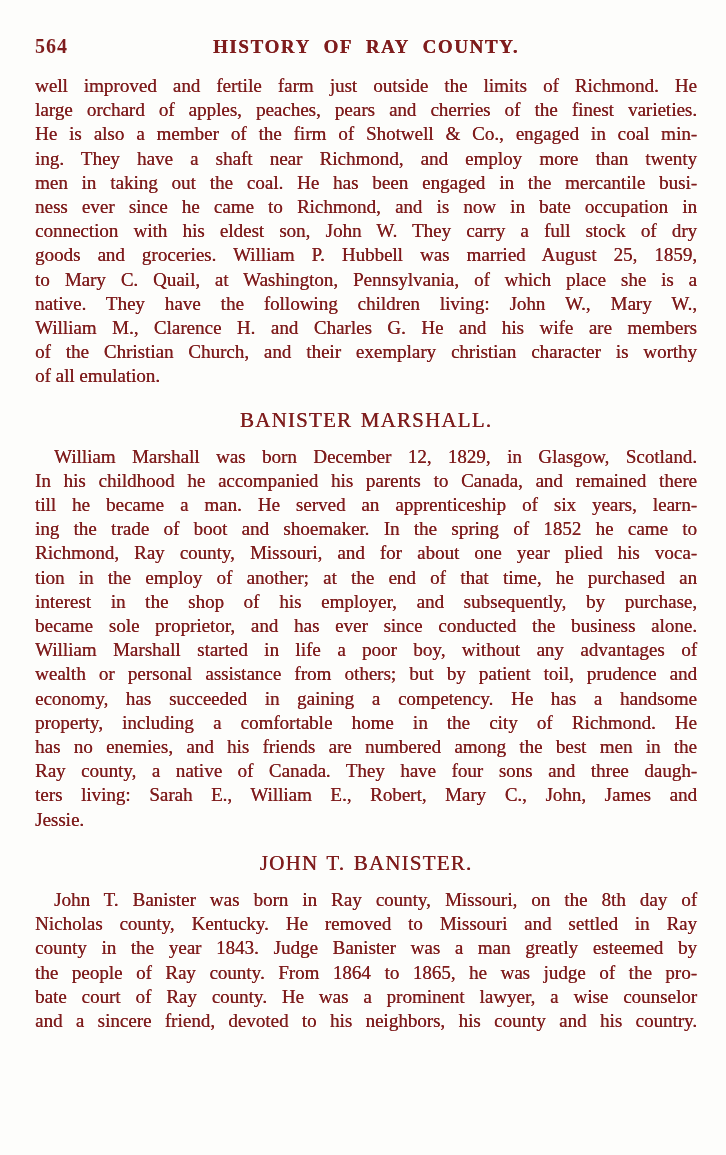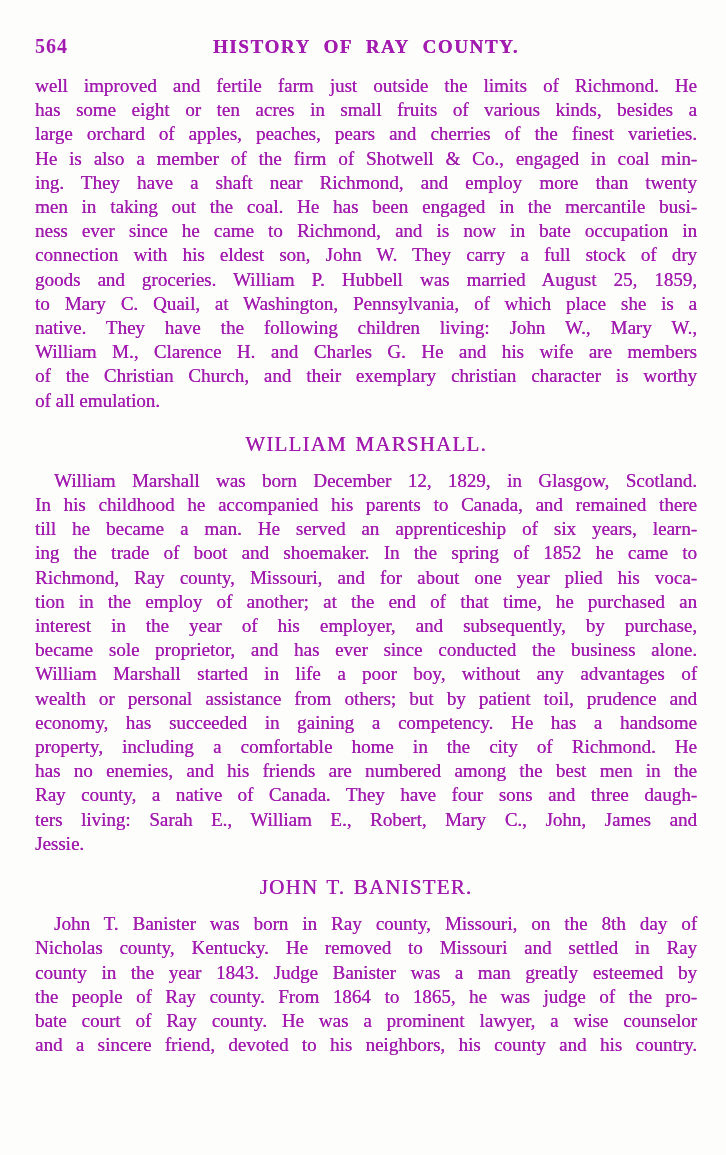--- a/index.html
+++ b/index.html
@@ -3,21 +3,21 @@
 <meta charset="utf-8">
 <style>
   * { margin: 0; padding: 0; box-sizing: border-box; }
   html, body { background: #dedede; }
   .page {
     position: relative;
     width: 726px;
     height: 1155px;
     margin: 0 auto;
     background: #fdfdfb;
-    color: #a21caf;
+    color: #7f1d1d;
     font-family: "Liberation Serif", serif;
     overflow: hidden;
   }
   .running-head {
     position: absolute;
     top: 35px;
     left: 35px;
     right: 29px;
     display: flex;
     align-items: baseline;
@@ -70,43 +70,42 @@
 
 <div class="page">
   <header class="running-head">
     <span class="pagenum">564</span>
     <span class="running-title">HISTORY OF RAY COUNTY.</span>
     <span class="head-spacer"></span>
   </header>
   <main class="content" id="content">
       <div class="paragraph">
         <div class="line">well improved and fertile farm just outside the limits of Richmond. He</div>
-        <div class="line">has some eight or ten acres in small fruits of various kinds, besides a</div>
         <div class="line">large orchard of apples, peaches, pears and cherries of the finest varieties.</div>
         <div class="line">He is also a member of the firm of Shotwell &amp; Co., engaged in coal min-</div>
         <div class="line">ing. They have a shaft near Richmond, and employ more than twenty</div>
         <div class="line">men in taking out the coal. He has been engaged in the mercantile busi-</div>
         <div class="line">ness ever since he came to Richmond, and is now in bate occupation in</div>
         <div class="line">connection with his eldest son, John W. They carry a full stock of dry</div>
         <div class="line">goods and groceries. William P. Hubbell was married August 25, 1859,</div>
         <div class="line">to Mary C. Quail, at Washington, Pennsylvania, of which place she is a</div>
         <div class="line">native. They have the following children living: John W., Mary W.,</div>
         <div class="line">William M., Clarence H. and Charles G. He and his wife are members</div>
         <div class="line">of the Christian Church, and their exemplary christian character is worthy</div>
         <div class="line flush">of all emulation.</div>
       </div>
-      <h2 class="section-heading">WILLIAM MARSHALL.</h2>
+      <h2 class="section-heading">BANISTER MARSHALL.</h2>
       <div class="paragraph">
         <div class="line indent">William Marshall was born December 12, 1829, in Glasgow, Scotland.</div>
         <div class="line">In his childhood he accompanied his parents to Canada, and remained there</div>
         <div class="line">till he became a man. He served an apprenticeship of six years, learn-</div>
         <div class="line">ing the trade of boot and shoemaker. In the spring of 1852 he came to</div>
         <div class="line">Richmond, Ray county, Missouri, and for about one year plied his voca-</div>
         <div class="line">tion in the employ of another; at the end of that time, he purchased an</div>
-        <div class="line">interest in the year of his employer, and subsequently, by purchase,</div>
+        <div class="line">interest in the shop of his employer, and subsequently, by purchase,</div>
         <div class="line">became sole proprietor, and has ever since conducted the business alone.</div>
         <div class="line">William Marshall started in life a poor boy, without any advantages of</div>
         <div class="line">wealth or personal assistance from others; but by patient toil, prudence and</div>
         <div class="line">economy, has succeeded in gaining a competency. He has a handsome</div>
         <div class="line">property, including a comfortable home in the city of Richmond. He</div>
         <div class="line">has no enemies, and his friends are numbered among the best men in the</div>
         <div class="line">Ray county, a native of Canada. They have four sons and three daugh-</div>
         <div class="line">ters living: Sarah E., William E., Robert, Mary C., John, James and</div>
         <div class="line flush">Jessie.</div>
       </div>

